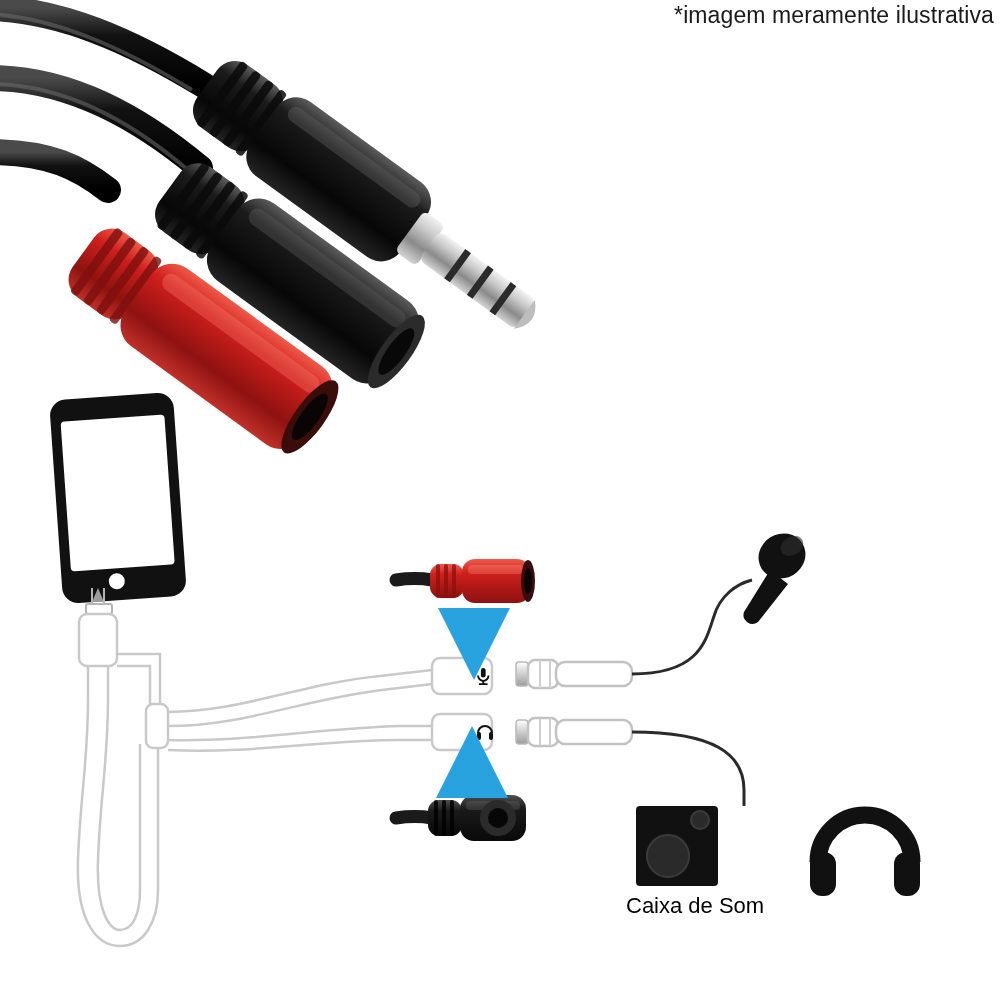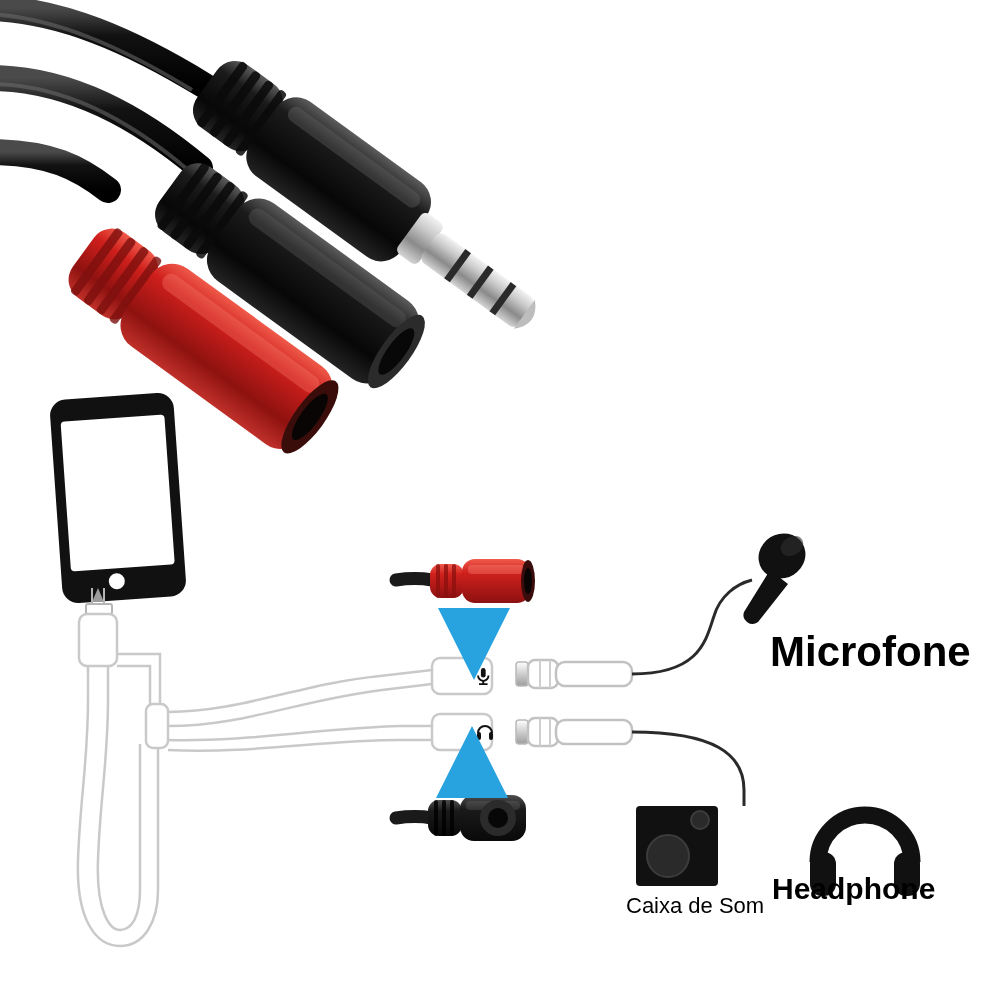--- a/index.html
+++ b/index.html
@@ -280,17 +280,16 @@
       <circle cx="700" cy="820" r="9" fill="#2a2a2a" stroke="#3c3c3c" stroke-width="2"></circle>
     </g>
 
     <g>
       <path d="M 818 862 a 47 47 0 0 1 94 0" fill="none" stroke="#111111" stroke-width="17"></path>
       <rect x="810" y="852" width="26" height="44" rx="12" fill="#111111"></rect>
       <rect x="894" y="852" width="26" height="44" rx="12" fill="#111111"></rect>
     </g>
   </svg>
 
-  <div class="label label-microfone">Microfone</div>
-  <div class="label label-headphone">Headphone</div>
+  <div class="disclaimer">*imagem meramente ilustrativa</div>
   <div class="label label-caixa">Caixa de Som</div>
 
 </div>
 
 </body></html>

